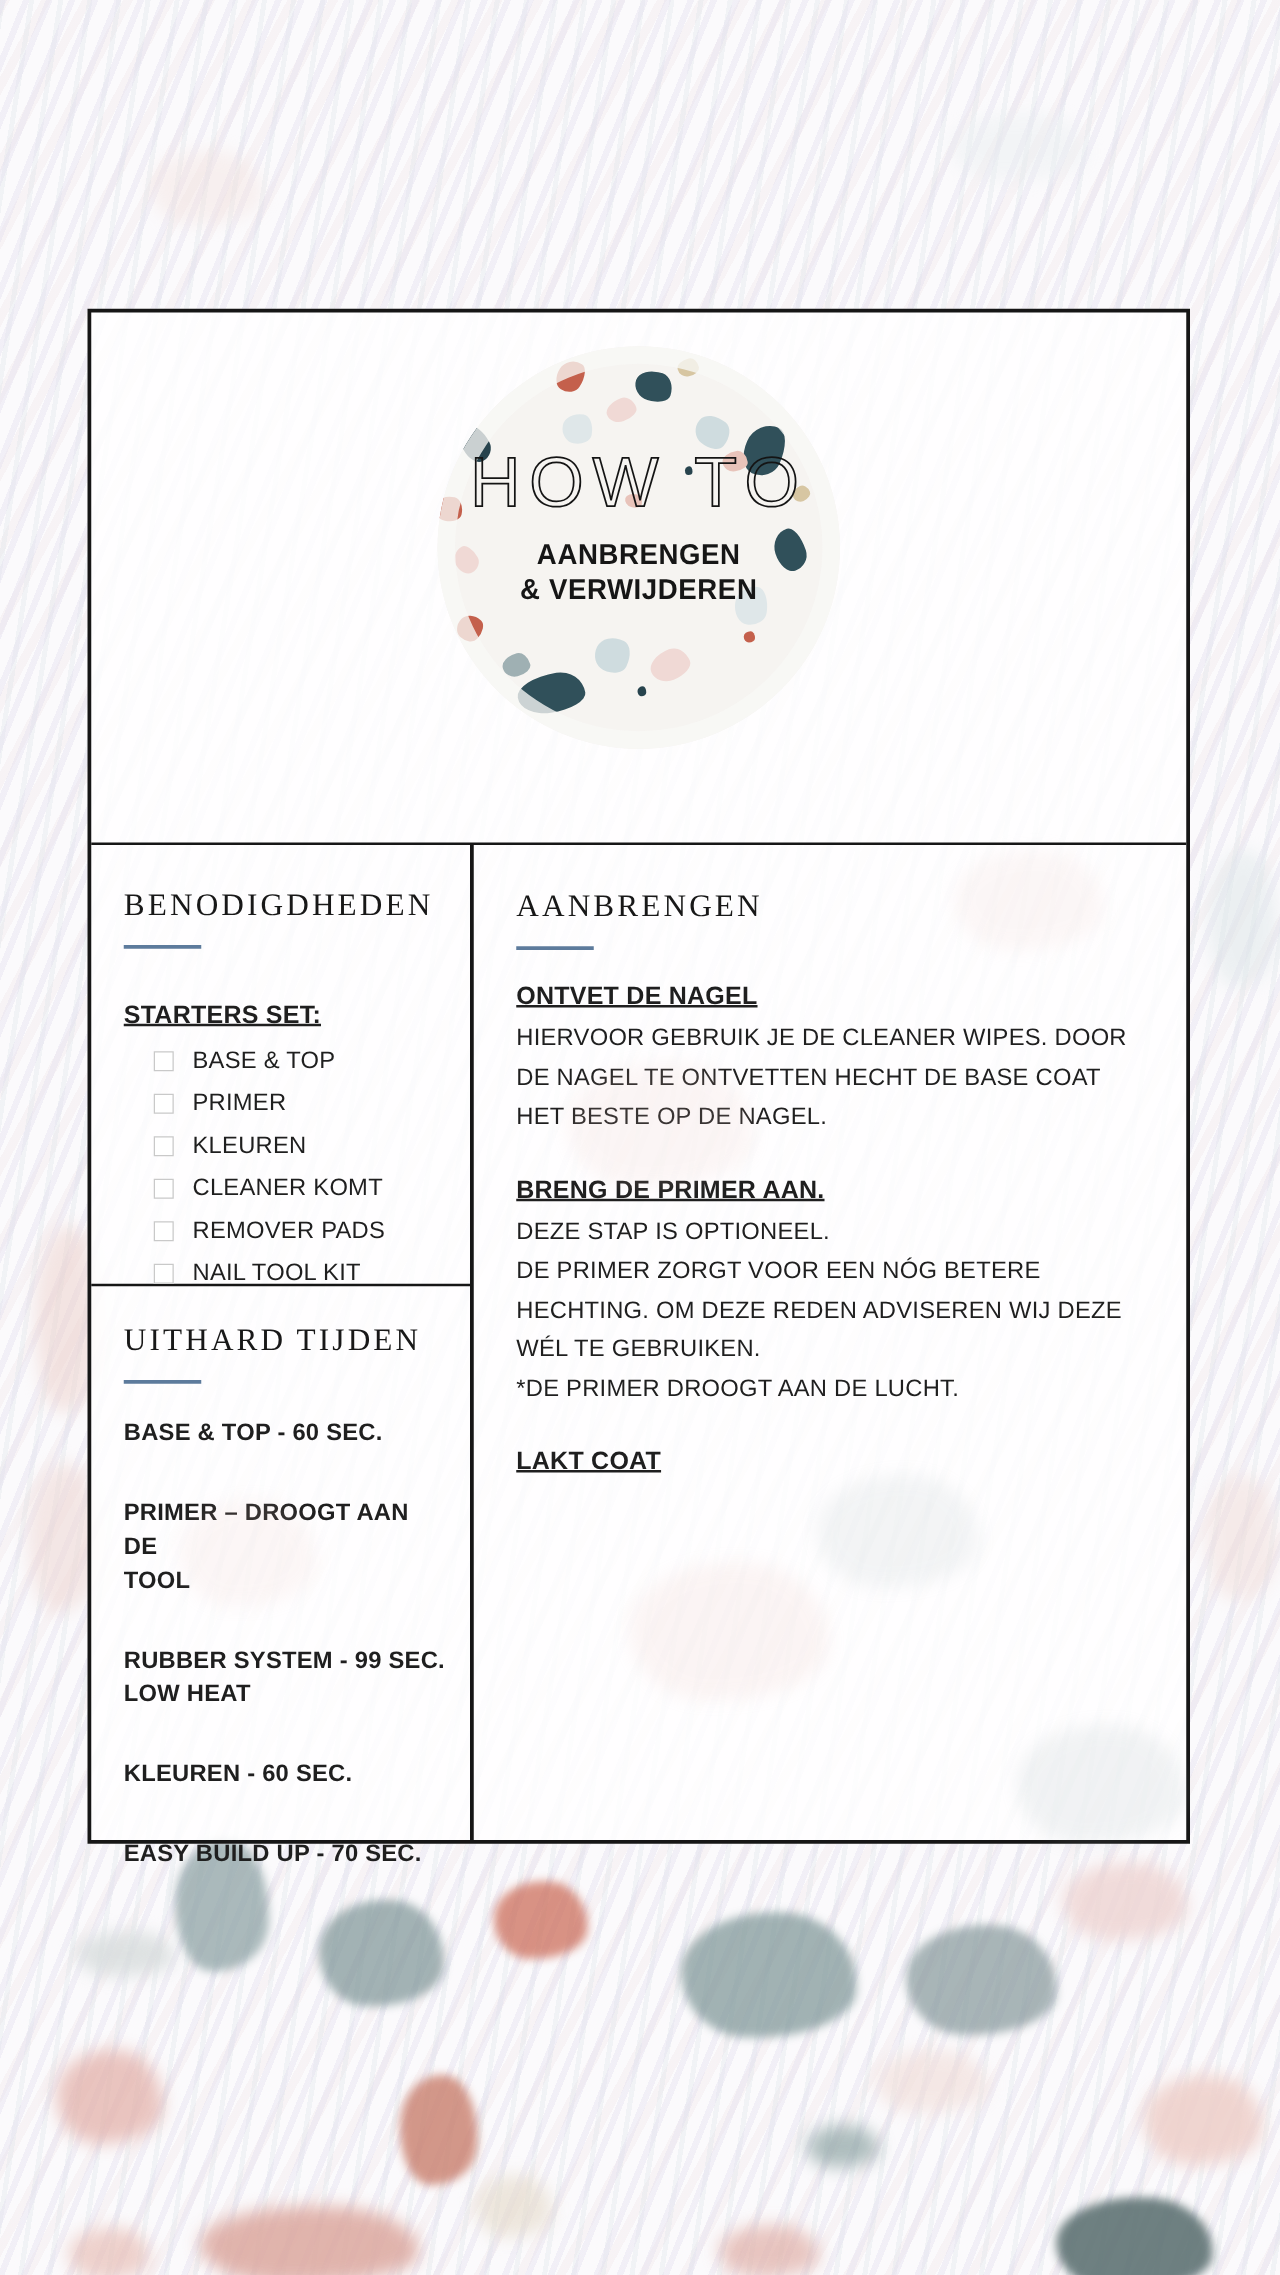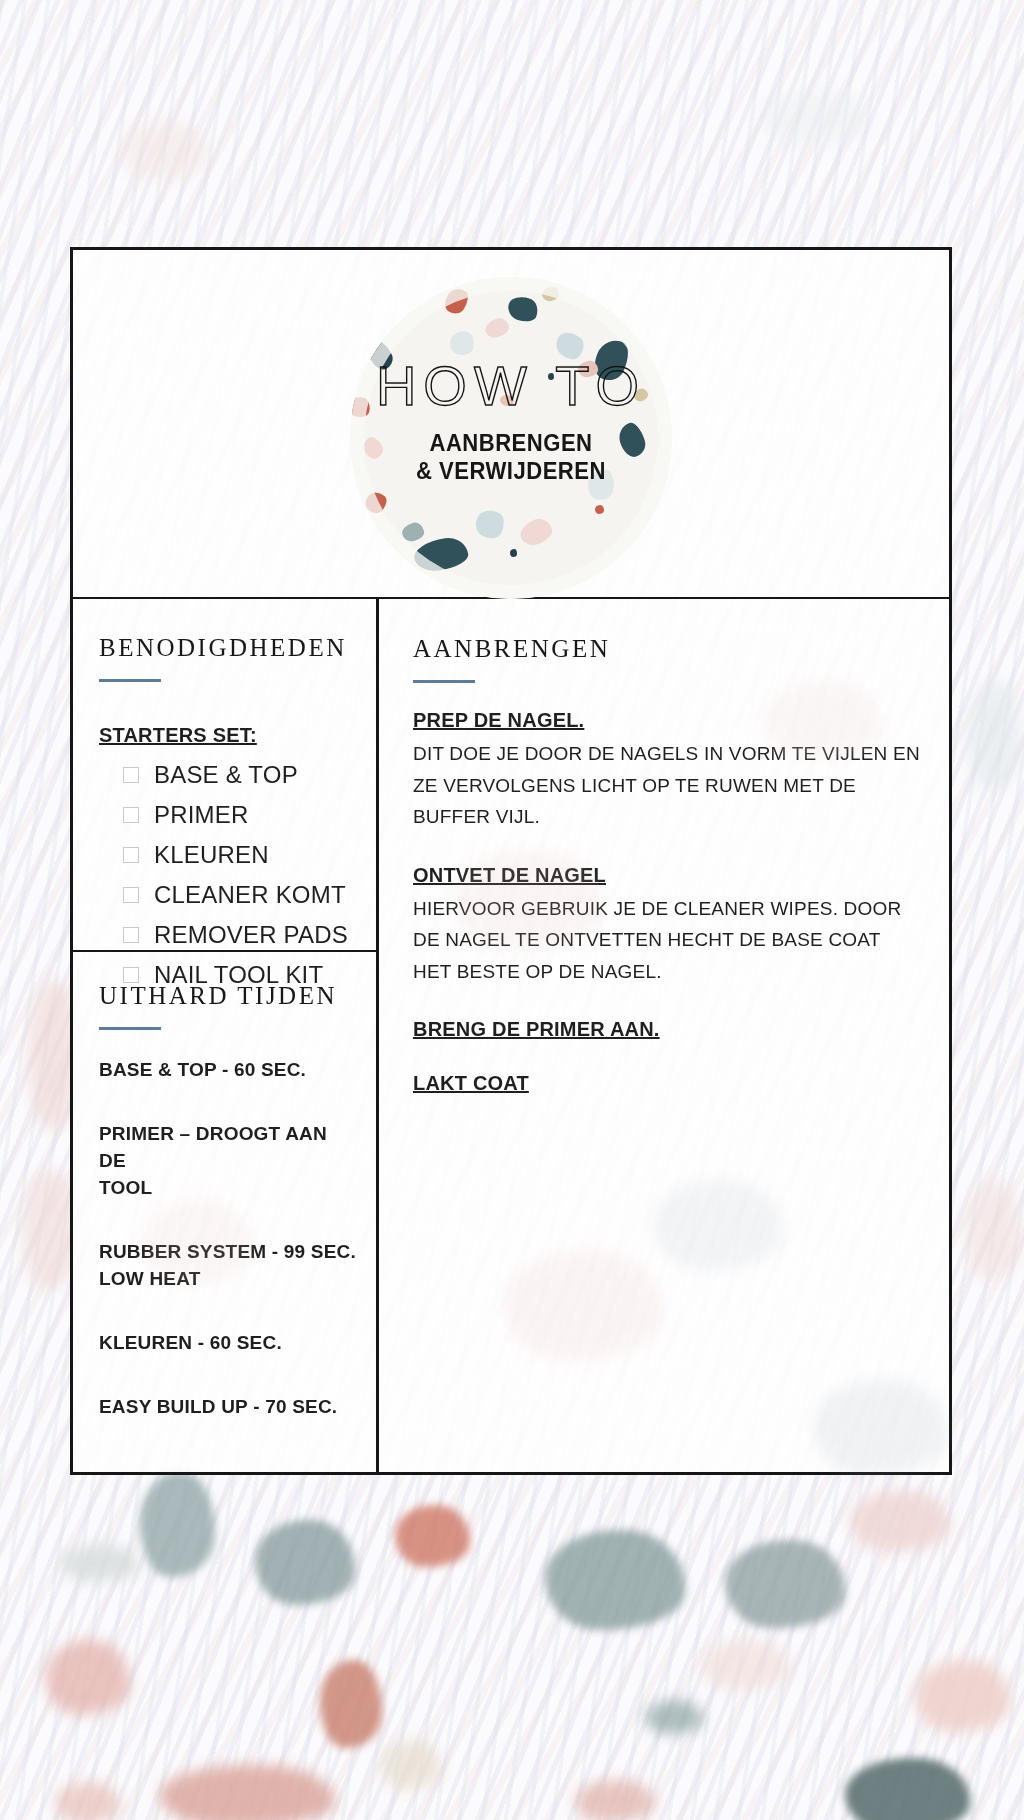--- a/index.html
+++ b/index.html
@@ -21,21 +21,21 @@
   }
   .blob { position:absolute; border-radius:55% 45% 60% 40% / 50% 60% 40% 55%; filter:blur(7px); }
   .blob.sharp { filter:blur(4px); }
   
   .frame {
     position:absolute; left:70px; top:247px; width:882px; height:1228px;
     border:3px solid var(--border,#161616);
     background:rgba(255,255,255,.82);
     display:flex; flex-direction:column;
   }
-  .logo-section { position:relative; height:349px; border-bottom:2px solid var(--border,#161616); flex:none; }
+  .logo-section { position:relative; height:426px; border-bottom:2px solid var(--border,#161616); flex:none; }
   .cols { display:flex; flex:1; min-height:0; }
   .left-col { width:306px; flex:none; border-right:3px solid var(--border,#161616); display:flex; flex-direction:column; }
   .right-col { flex:1; padding:36px 28px 0 34px; }
   
   .logo-circle {
     position:absolute; left:50%; top:27px; transform:translateX(-50%);
     width:322px; height:322px; border-radius:50%;
     background:#f6f4f1; overflow:hidden;
   }
   .speck { position:absolute; border-radius:62% 38% 55% 45% / 48% 62% 38% 52%; }
@@ -52,21 +52,21 @@
     font-family:"Liberation Serif","DejaVu Serif",serif;
     font-size:25px; letter-spacing:2.5px; color:#181818;
   }
   .accent-line { width:62px; height:3px; background:var(--accent,#5d7b9c); margin-top:17px; }
   .sub-head { font-size:20px; font-weight:bold; text-decoration:underline; letter-spacing:.2px; }
   
   .benodigdheden { height:353px; flex:none; border-bottom:2px solid var(--border,#161616); padding:35px 18px 0 26px; }
   .uithard { flex:1; padding:30px 18px 0 26px; }
   .list-title { margin-top:42px; }
   .check-list { margin-top:14px; list-style:none; }
-  .check-item { display:flex; align-items:center; margin:0 0 12px 24px; font-size:24px; letter-spacing:.2px; }
+  .check-item { display:flex; align-items:center; margin:0 0 12px 24px; font-size:19px; letter-spacing:.2px; }
   .cb { width:16px; height:16px; border:1.5px solid var(--cb,#c9c9c9); background:#fff; margin-right:15px; flex:none; }
   .time-item { font-size:19px; line-height:27px; letter-spacing:.2px; margin-bottom:37px; white-space:pre-line;font-weight:bold; }
   .uithard .accent-line { margin-bottom:26px; }
   
   .right-col .accent-line { margin-bottom:26px; }
   .step { margin-bottom:31px; }
   .step-title { font-size:20px; font-weight:bold; text-decoration:underline; letter-spacing:.2px; margin-bottom:6px; }
   .step-body { font-size:19px; line-height:31.5px; letter-spacing:.2px; white-space:pre-line; }
 </style>
 </head>
@@ -195,32 +195,31 @@
 LOW HEAT</div>
         <div class="time-item">KLEUREN - 60 SEC.</div>
         <div class="time-item">EASY BUILD UP - 70 SEC.</div>
       </div>
     </div>
 
     <div class="right-col">
       <div class="serif-head">AANBRENGEN</div>
       <div class="accent-line"></div>
 
-      <div class="step">
-        <div class="step-title">PREP DE NAGEL.</div>
-        <div class="step-body">DIT DOE JE DOOR DE NAGELS IN VORM TE VIJLEN EN ZE VERVOLGENS LICHT OP TE RUWEN MET DE BUFFER VIJL.</div>
-      </div>
 
       <div class="step">
         <div class="step-title">ONTVET DE NAGEL</div>
         <div class="step-body">HIERVOOR GEBRUIK JE DE CLEANER WIPES. DOOR DE NAGEL TE ONTVETTEN HECHT DE BASE COAT HET BESTE OP DE NAGEL.</div>
       </div>
 
       <div class="step">
         <div class="step-title">BRENG DE PRIMER AAN.</div>
+        <div class="step-body">DEZE STAP IS OPTIONEEL.
+DE PRIMER ZORGT VOOR EEN NÓG BETERE HECHTING. OM DEZE REDEN ADVISEREN WIJ DEZE WÉL TE GEBRUIKEN.
+*DE PRIMER DROOGT AAN DE LUCHT.</div>
       </div>
 
       <div class="step">
         <div class="step-title">LAKT COAT</div>
       </div>
     </div>
   </div>
 </div>
 
 </body></html>

